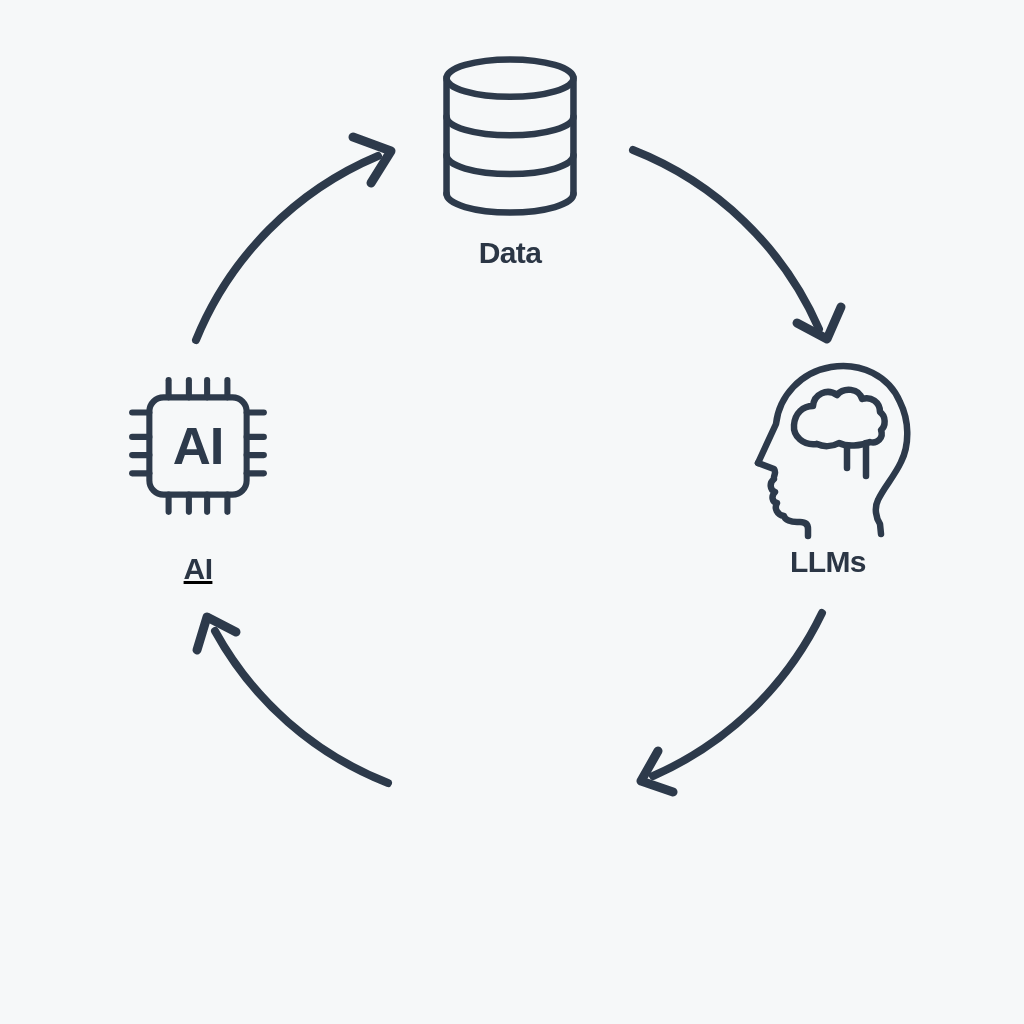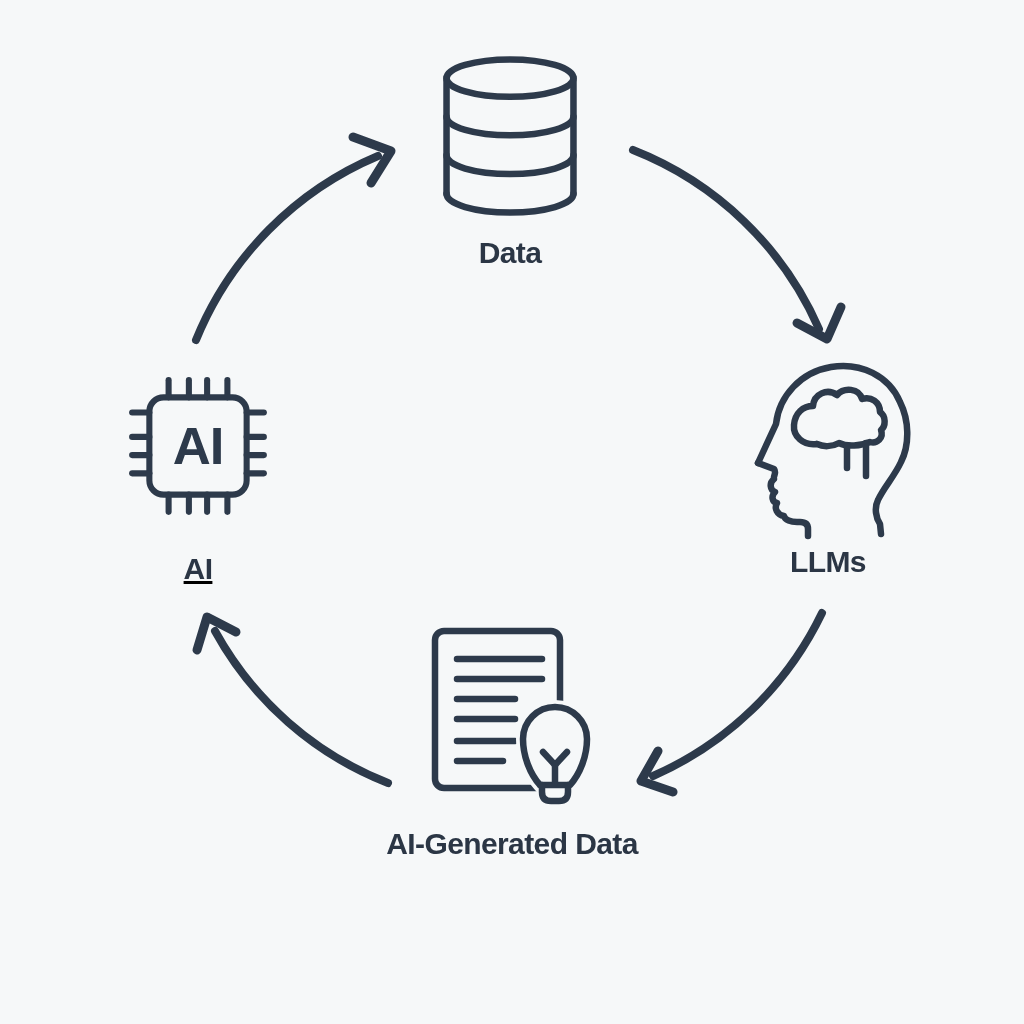--- a/index.html
+++ b/index.html
@@ -135,46 +135,20 @@
                  C 118 86 104 87 96 83
                  C 89 87 80 87 74 84"></path>
 
         <path d="M 104 86 L 104 108"></path>
         <path d="M 123 83 L 123 116"></path>
       </g>
     </svg>
     <div class="label">LLMs</div>
   </div>
 
-  <div class="node" id="node-aigen">
-    <svg width="170" height="185" viewBox="0 0 170 185">
-      <g class="ic" stroke-width="6.5">
-
-        <rect x="8" y="7" width="125" height="157" rx="9"></rect>
-        <path d="M 30 35 L 115 35"></path>
-        <path d="M 30 55 L 115 55"></path>
-        <path d="M 30 75 L 88 75"></path>
-        <path d="M 30 95 L 88 95"></path>
-        <path d="M 30 117 L 88 117"></path>
-        <path d="M 30 137 L 76 137"></path>
-      </g>
-
-      <path class="mask" stroke-width="14" d="M 113 161 C 103 150 96 132 96 115 A 32 32 0 1 1 160 115 C 160 132 153 150 143 161 Z"></path>
-      <g class="ic" stroke-width="6.5">
-
-        <path d="M 113 161 C 103 150 96 132 96 115 A 32 32 0 1 1 160 115 C 160 132 153 150 143 161 L 113 161"></path>
-
-        <path d="M 116 128 L 128 141 L 140 128"></path>
-        <path d="M 128 141 L 128 158"></path>
-
-        <path d="M 115 161 L 115 168 Q 115 177 124 177 L 132 177 Q 141 177 141 168 L 141 161"></path>
-      </g>
-    </svg>
-    <div class="label">AI-Generated Data</div>
-  </div>
 
   <div class="node" id="node-ai">
     <svg width="152" height="152" viewBox="0 0 150 150">
       <g class="ic" stroke-width="6">
         <rect x="27" y="27" width="96" height="96" rx="14"></rect>
 
         <path d="M 46 10 L 46 27"></path>
           <path d="M 66 10 L 66 27"></path>
         <path d="M 84 10 L 84 27"></path>
           <path d="M 104 10 L 104 27"></path>

